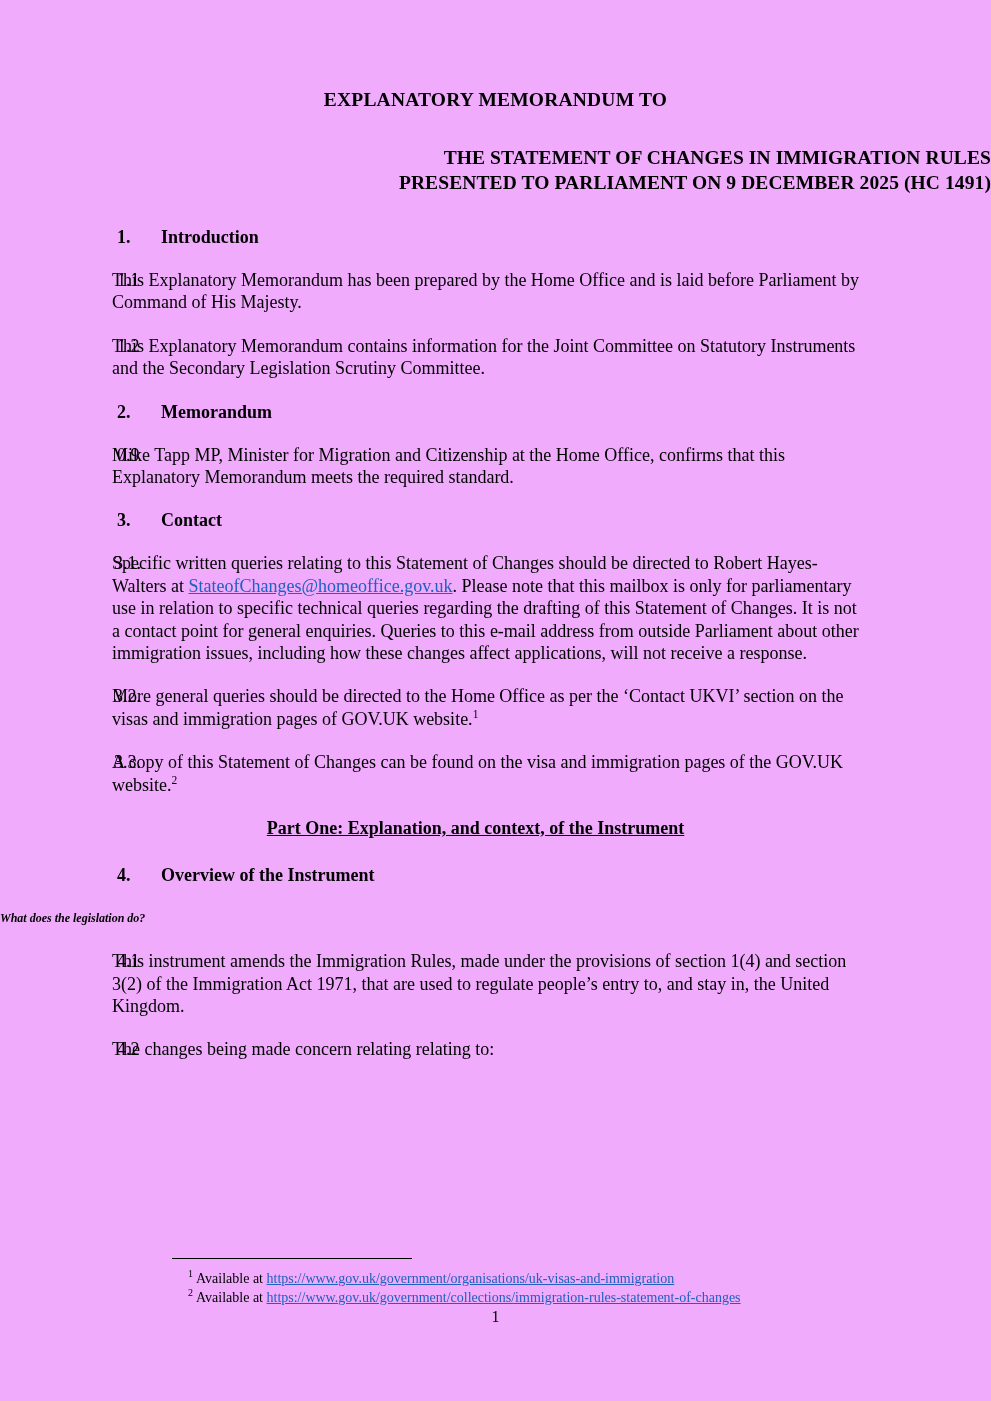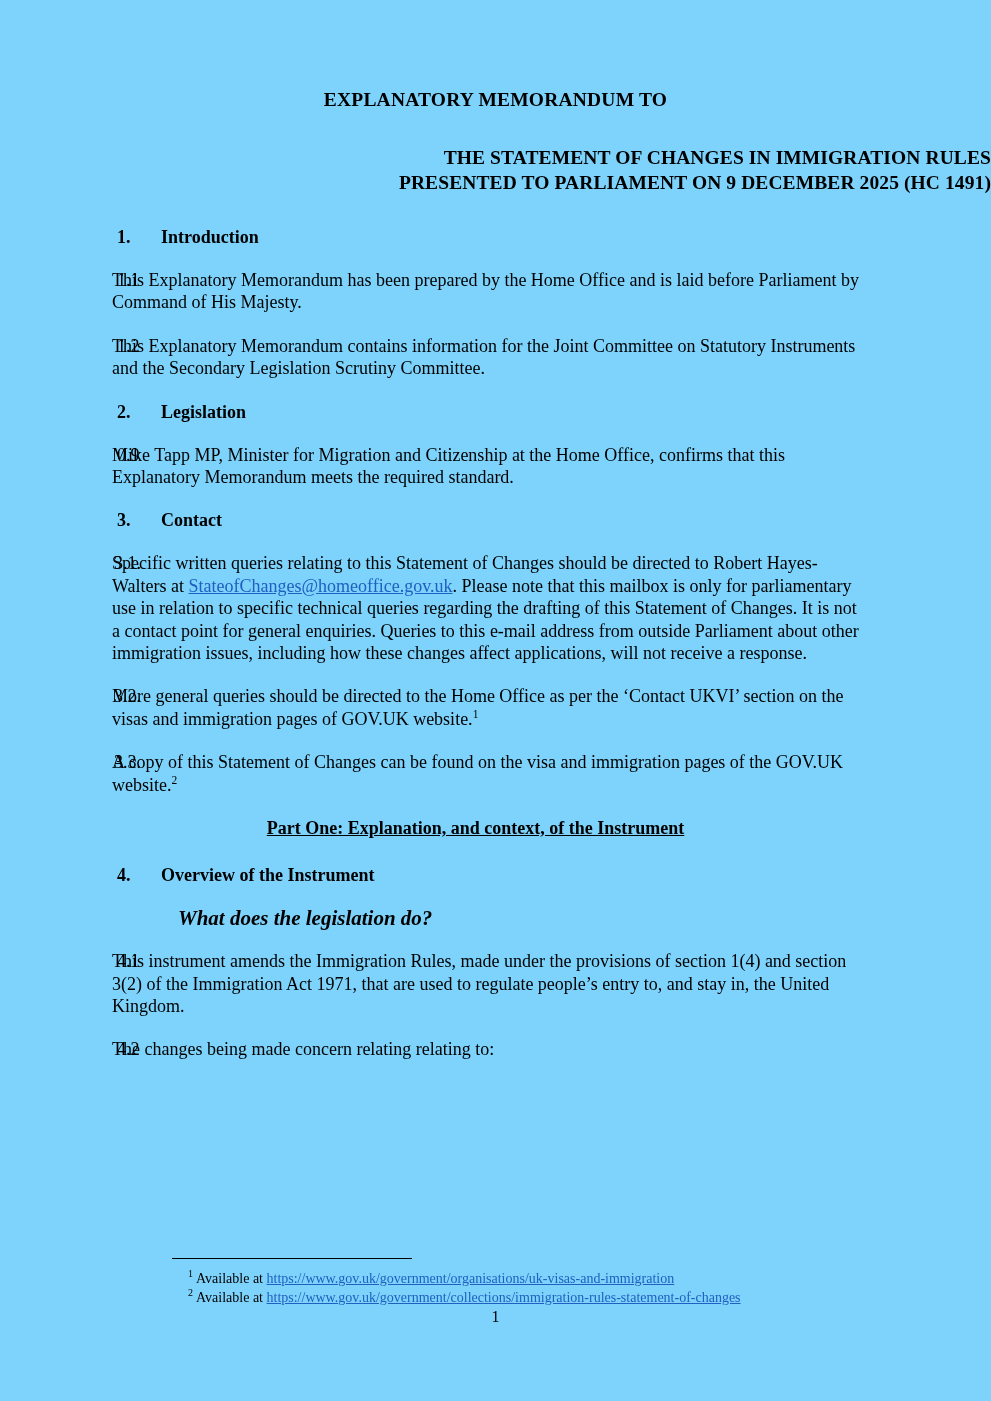--- a/index.html
+++ b/index.html
@@ -13,21 +13,21 @@
     position: relative;
     font-family: "Liberation Serif", "DejaVu Serif", serif;
     color: #000000;
     -webkit-font-smoothing: antialiased;
   }
   .page {
     position: absolute;
     inset: 0;
     width: 991px;
     height: 1401px;
-    background: #7dd3fc;
+    background: #f0abfc;
     overflow: hidden;
   }
 
   
   .title-block {
     position: absolute;
     left: 0;
     top: 88px;
     width: 991px;
     text-align: center;
@@ -89,22 +89,21 @@
     position: absolute;
     left: 117px;
     top: 0;
     width: 60px;
     font-size: 18px;
   }
   .para.s3 .num { left: 114px; }
 
   .sublabel {
     position: relative;
-    padding-left: 178px;
-    font-size: 21px;
+    font-size: 12px;
     font-weight: bold;
     font-style: italic;
     line-height: 22px;
     margin-bottom: 21px;
   }
 
   .part-heading {
     text-align: center;
     font-size: 18px;
     font-weight: bold;
@@ -195,21 +194,21 @@
       <span>This Explanatory Memorandum has been prepared by the Home Office and is laid before Parliament by Command of His Majesty.</span>
     </div>
 
     <div class="para">
       <span class="num">1.2</span>
       <span>This Explanatory Memorandum contains information for the Joint Committee on Statutory Instruments and the Secondary Legislation Scrutiny Committee.</span>
     </div>
 
     <div class="sec-heading">
       <span class="num">2.</span>
-      <span class="txt">Legislation</span>
+      <span class="txt">Memorandum</span>
     </div>
 
     <div class="para">
       <span class="num">0.9</span>
       <span>Mike Tapp MP, Minister for Migration and Citizenship at the Home Office, confirms that this Explanatory Memorandum meets the required standard.</span>
     </div>
 
 
     <div class="sec-heading">
       <span class="num">3.</span>

